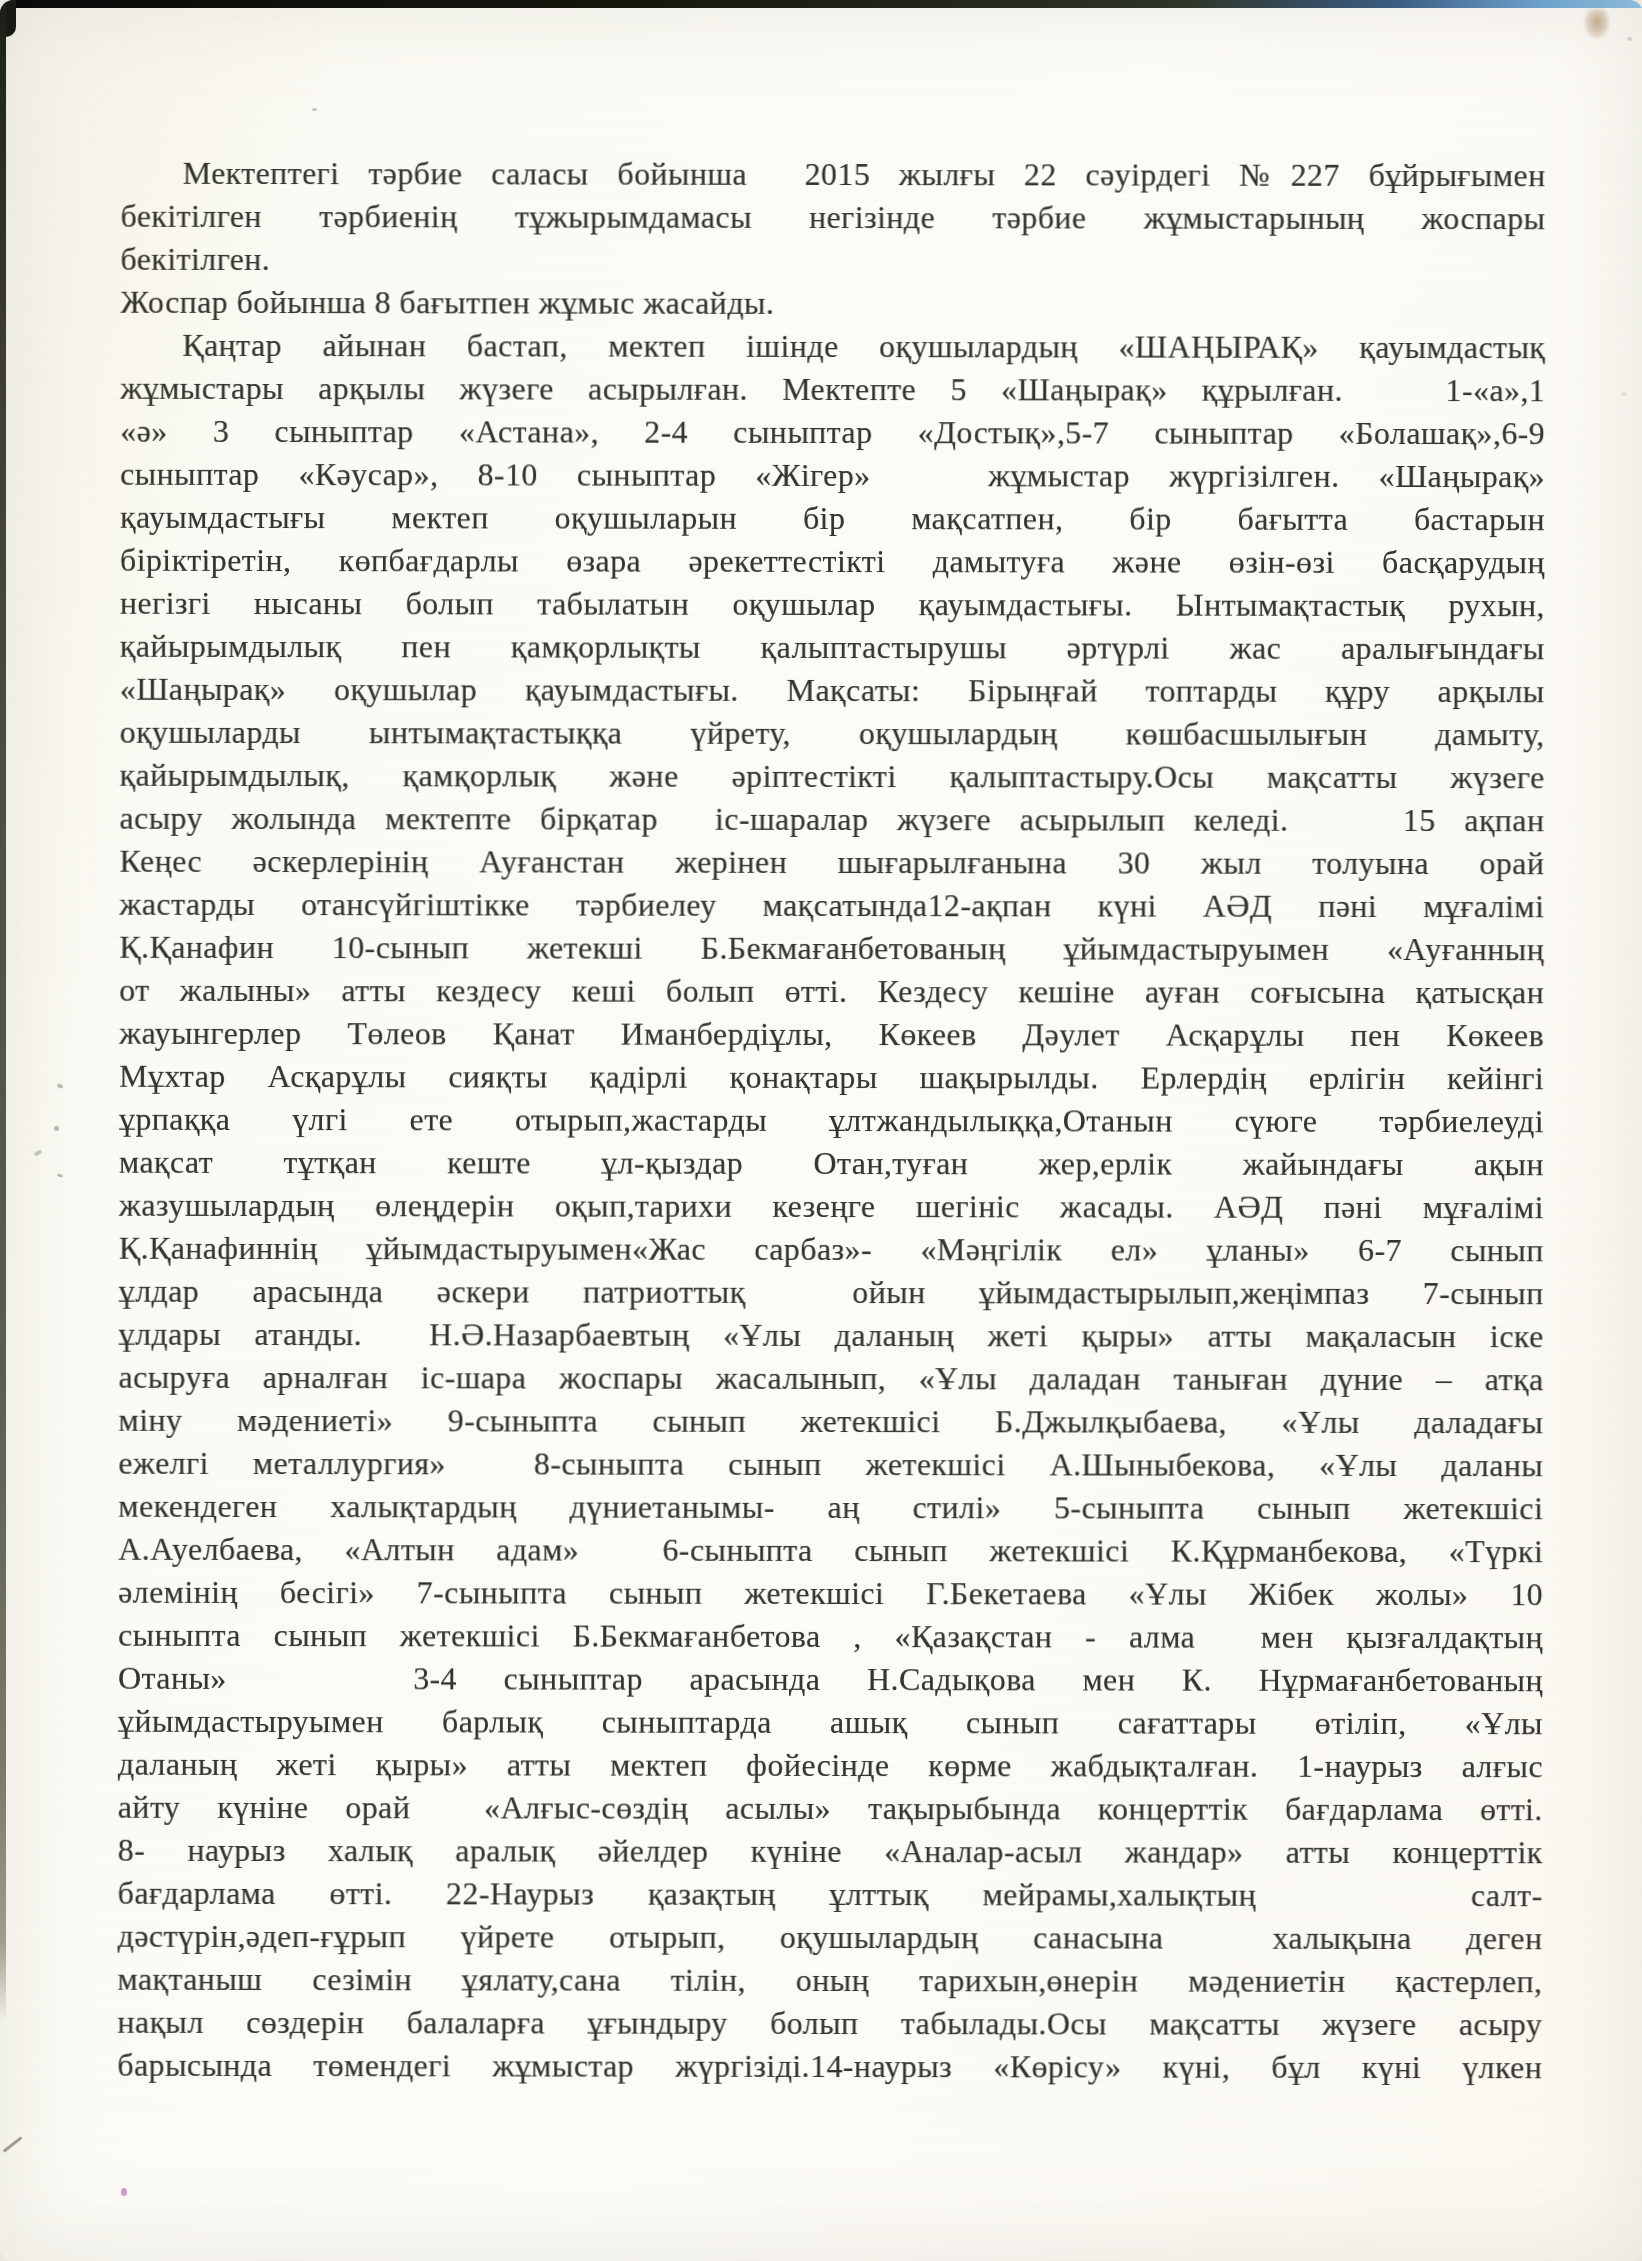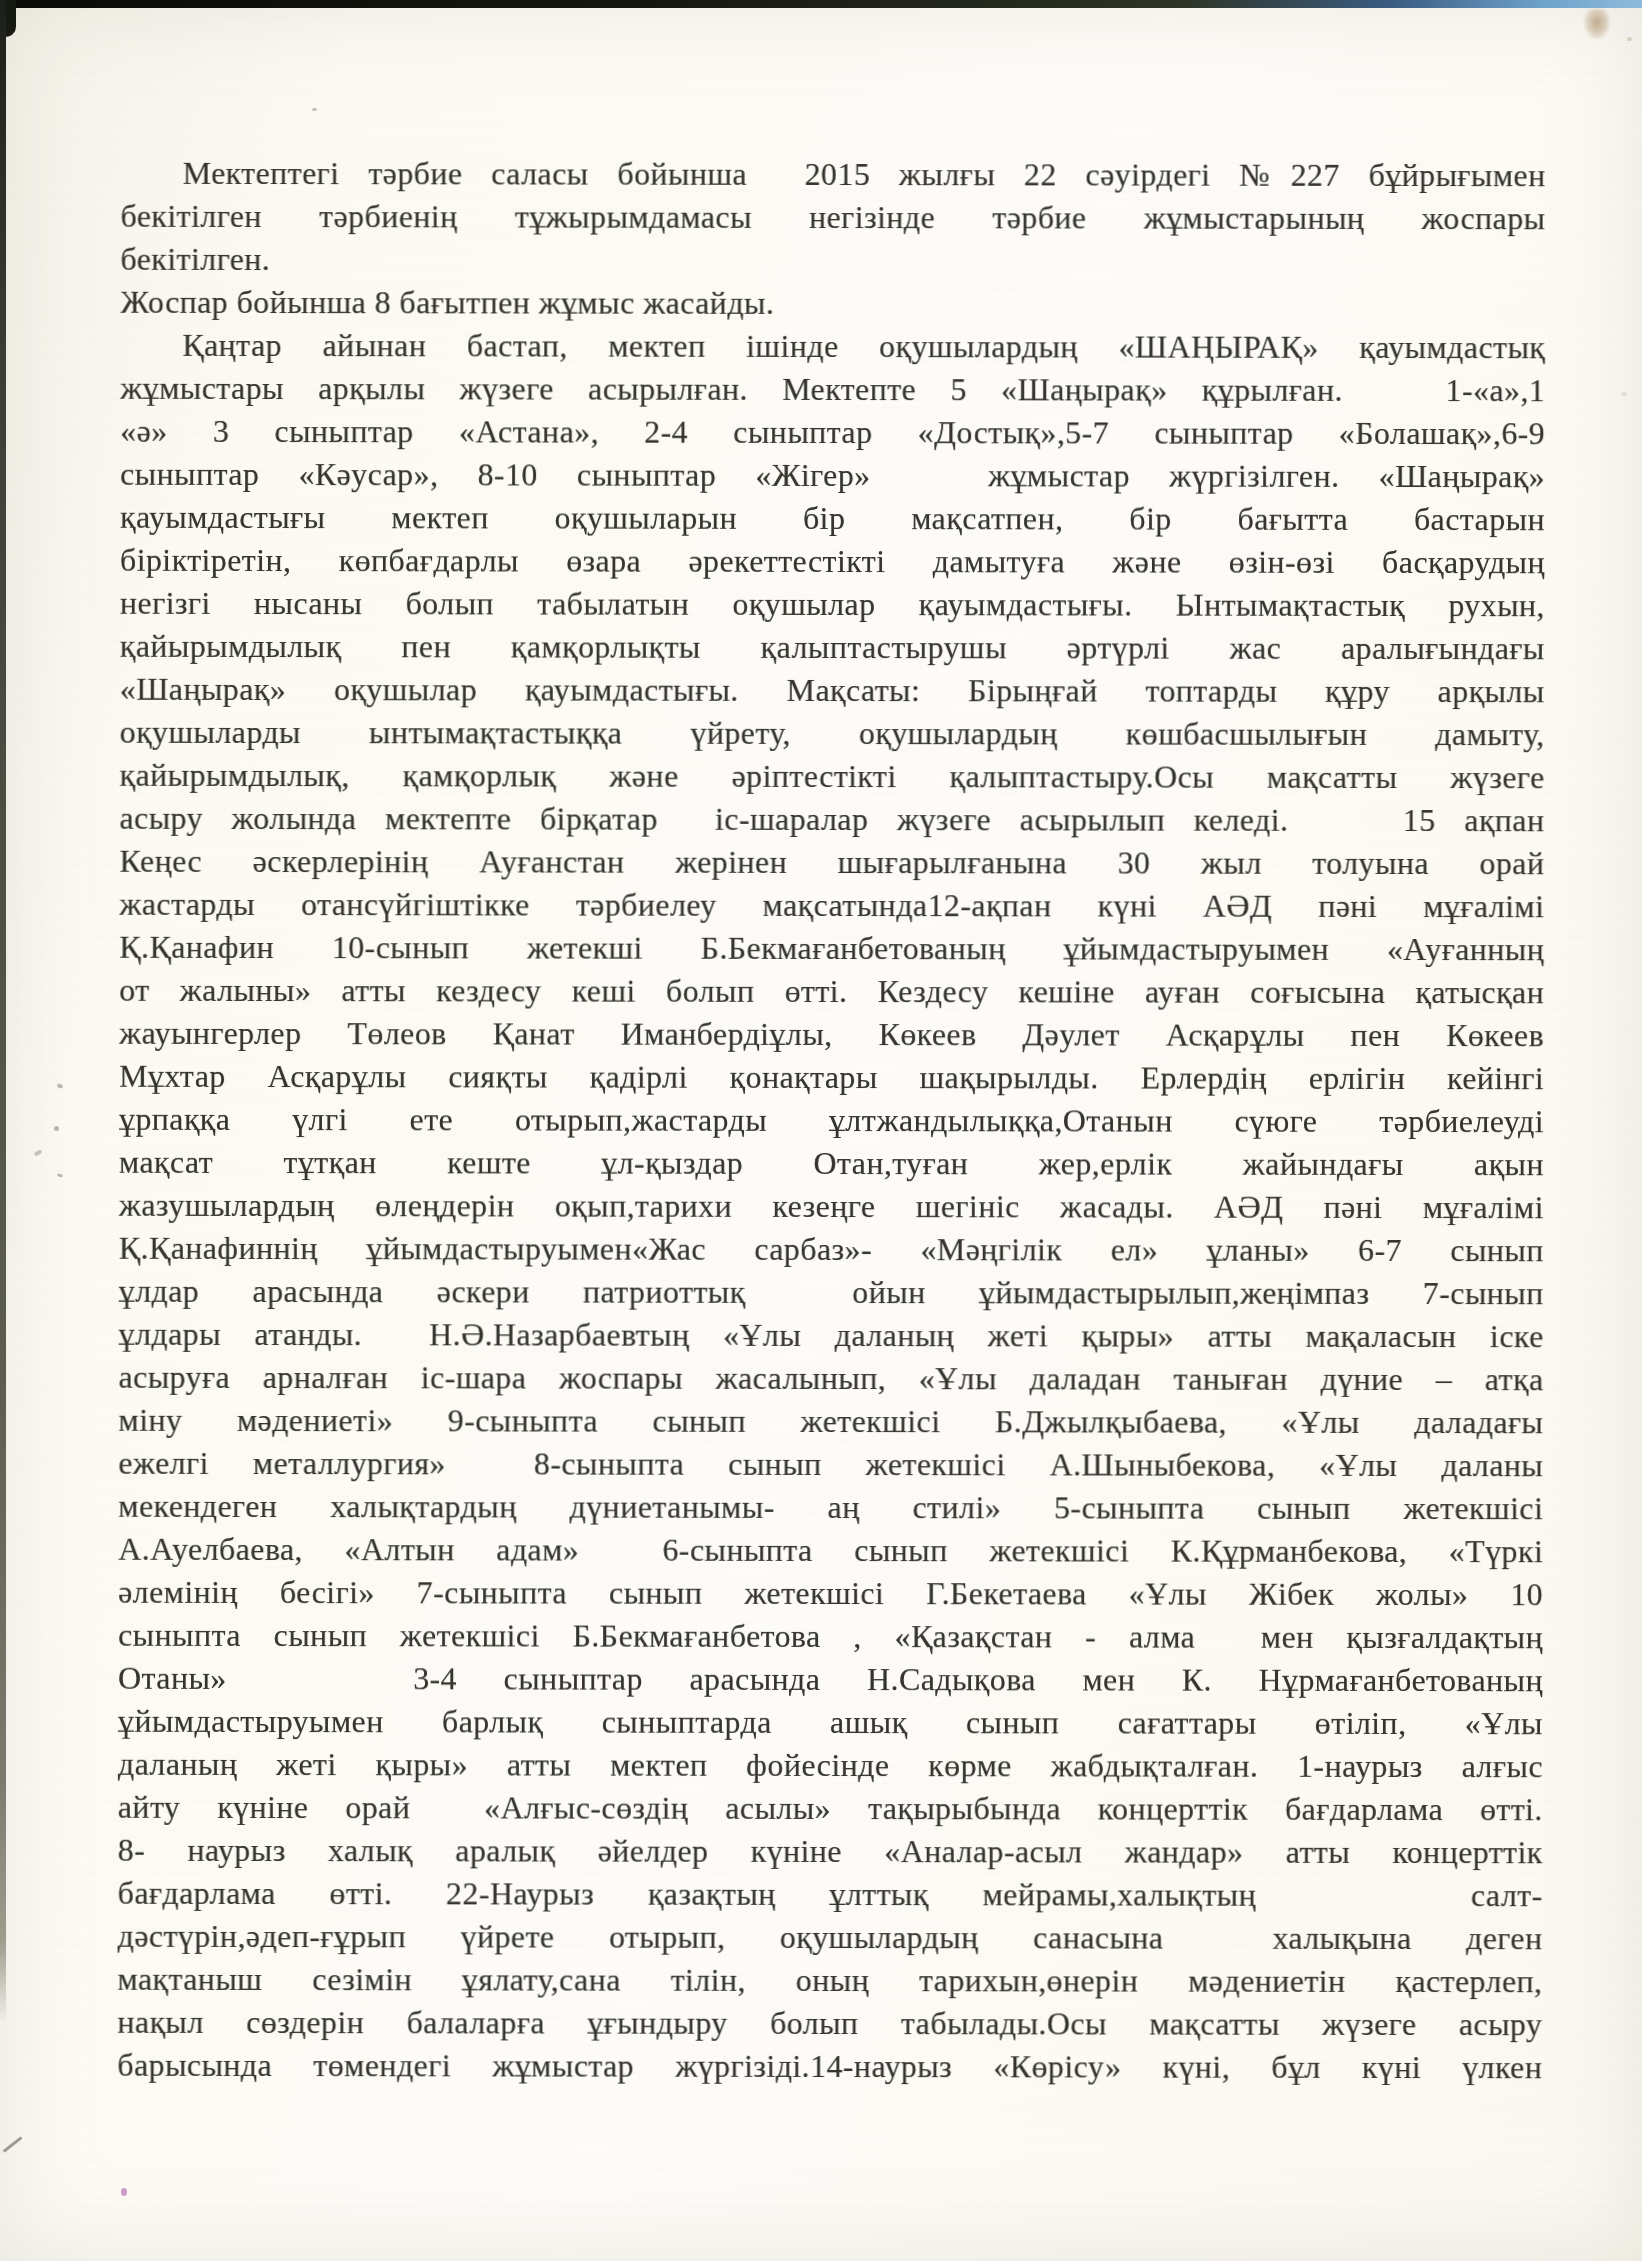--- a/index.html
+++ b/index.html
@@ -9,20 +9,21 @@
     font-family: "Liberation Serif", "DejaVu Serif", serif;
   }
   .page {
     position: relative;
     width: 1643px; height: 2261px;
     overflow: hidden;
     background:
       repeating-linear-gradient(0deg, rgba(205,202,190,0.04) 0px, rgba(255,255,255,0) 4.5px, rgba(205,202,190,0.04) 9px),
       linear-gradient(105deg, #f4f2e9 0%, #fbfaf4 16%, #fdfcf8 52%, #faf8f1 100%);
     box-shadow: inset 0 0 90px rgba(188,184,168,0.28);
+    border-radius: 14px;
   }
 
   
   .edge-top {
     position: absolute; top: 0; left: 0;
     width: 1643px; height: 8.4px;
     background: linear-gradient(to right,
       #0a0b08 0%, #15170f 38%, #23261c 58%, #2e3526 72%,
       #3b5d84 85%, #6ea3cc 94%, #8ebbdb 100%);
   }

